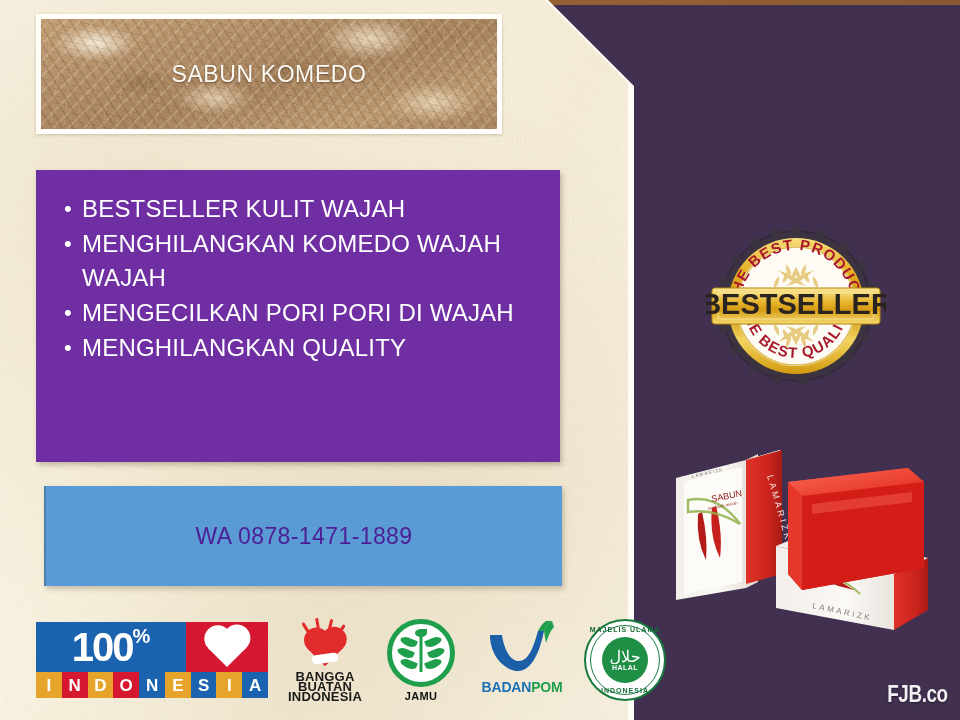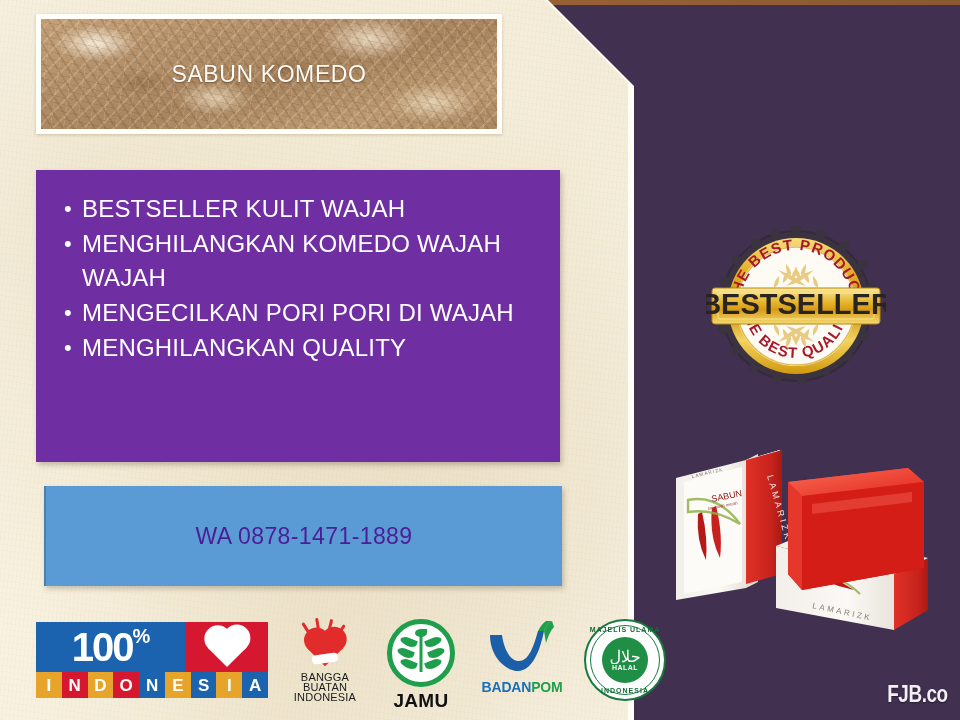--- a/index.html
+++ b/index.html
@@ -155,32 +155,32 @@
     content:"";position:absolute;width:25px;height:25px;background:#e22b2b;border-radius:50%;
   }
   .bangga-heart::before{top:-12.5px;left:0;}
   .bangga-heart::after{top:0;left:12.5px;}
   .bangga-ray{position:absolute;width:3px;height:11px;background:#e22b2b;border-radius:2px;}
   .bangga-cap{
     position:absolute;left:50%;top:34px;transform:translateX(-50%) rotate(-8deg);
     width:26px;height:9px;background:#fff;border-radius:4px;
   }
   .bangga-txt{
-    color:#1a1a1a;font-weight:normal;font-size:11px;line-height:10px;letter-spacing:.2px;
+    color:#1a1a1a;font-weight:bold;font-size:13px;line-height:10px;letter-spacing:.2px;
   }
 
   
   .l-jamu{width:78px;height:82px;text-align:center;}
   .jamu-circle{
     width:58px;height:58px;margin:0 auto;border-radius:50%;
     border:5px solid #1f9e4b;background:#fff;position:relative;overflow:hidden;
   }
   .jamu-stem{position:absolute;left:50%;top:8px;transform:translateX(-50%);width:3px;height:40px;background:#1f9e4b;}
   .jamu-leaf{position:absolute;width:17px;height:8px;background:#1f9e4b;border-radius:50% 0 50% 50%;}
-  .jamu-label{color:#111;font-size:19px;font-weight:bold;margin-top:3px;letter-spacing:.3px;}
+  .jamu-label{color:#111;font-size:11px;font-weight:bold;margin-top:3px;letter-spacing:.3px;}
 
   
   .l-halal{width:82px;height:82px;}
   .halal-outer{
     width:78px;height:78px;border-radius:50%;background:#fff;
     border:2px solid #167a3c;position:relative;
   }
   .halal-ring{
     position:absolute;inset:4px;border-radius:50%;border:1px solid #167a3c;
   }

